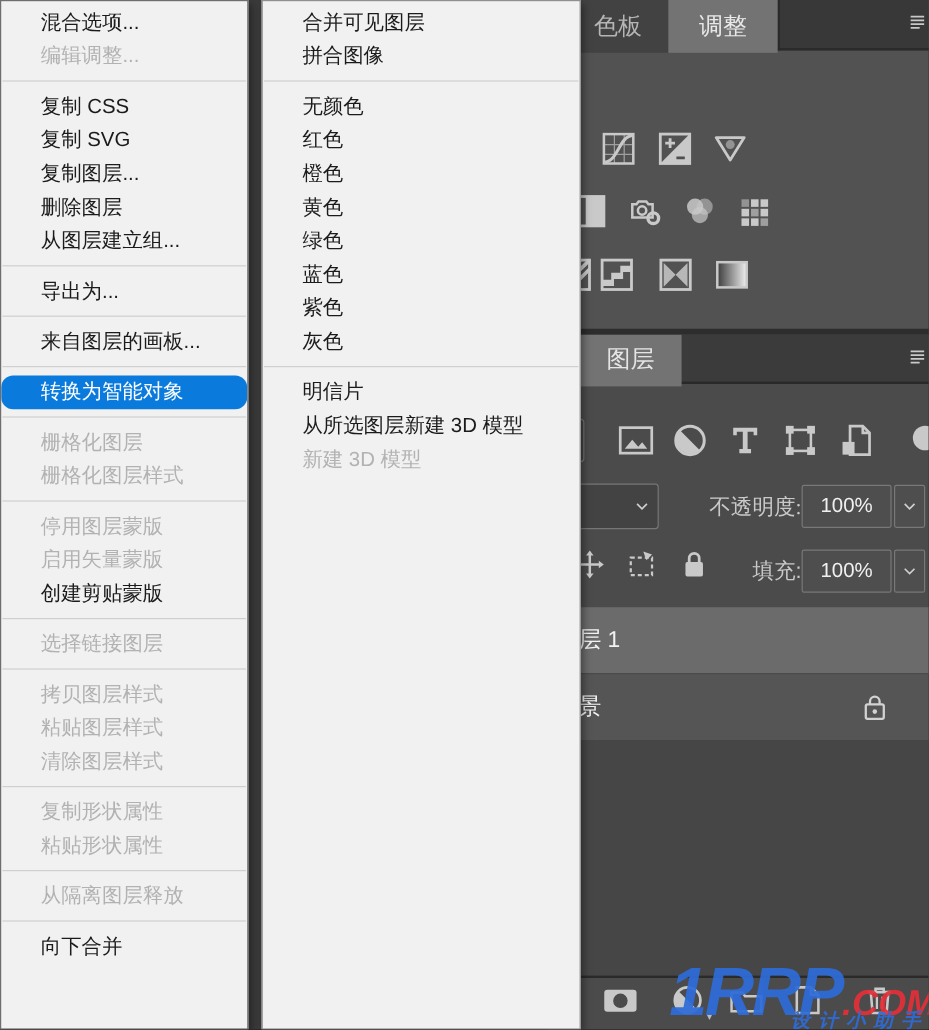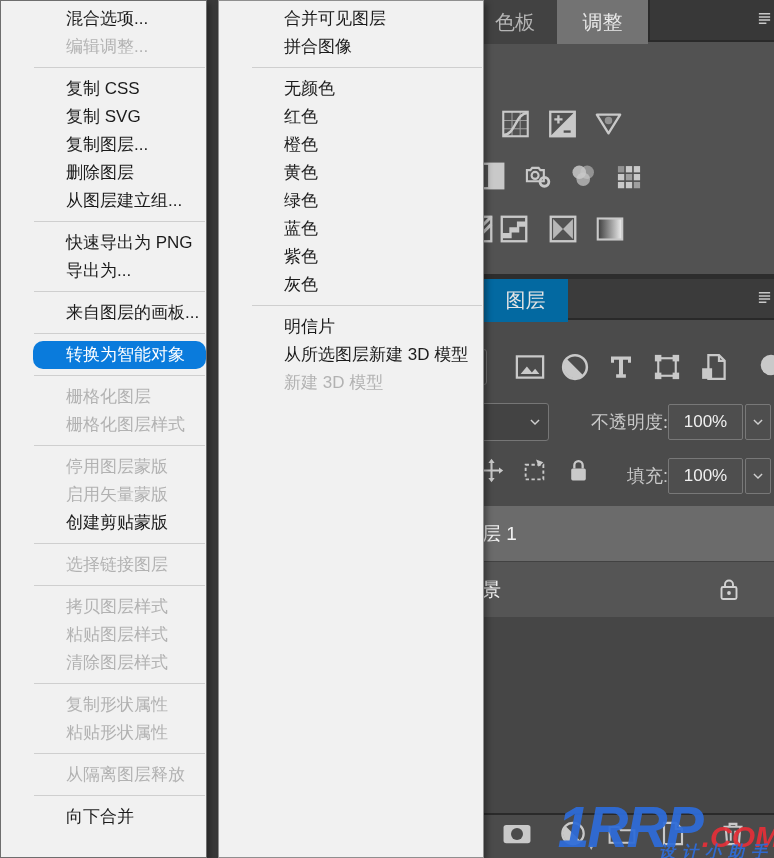--- a/index.html
+++ b/index.html
@@ -10,21 +10,21 @@
   .abs{position:absolute;}
   .adj-bg{left:0;top:0;width:319px;height:274px;background:#525252;}
   .adj-tab-dark{left:193px;top:0;width:126px;height:40px;background:#383838;
                 border-left:2px solid #2a2a2a;border-bottom:2px solid #2a2a2a;}
   .tab{top:0;height:44px;line-height:44px;text-align:center;font-size:20px;}
   .tab-sw{left:18px;width:84px;background:#424242;color:#b5b5b5;}
   .tab-adj{left:102px;width:91px;background:#737373;color:#e8e8e8;}
   .gapstrip{left:0;top:274px;width:319px;height:5px;background:#2d2d2d;}
   .layers-bg{left:0;top:279px;width:319px;height:579px;background:#4b4b4b;}
   .lay-tab-dark{left:0;top:279px;width:319px;height:39px;background:#3b3b3b;border-bottom:2px solid #292929;}
-  .tab-layers{top:279px;left:28px;width:85px;height:43px;line-height:43px;background:#0369a1;
+  .tab-layers{top:279px;left:28px;width:85px;height:43px;line-height:43px;background:#737373;
               color:#e5e5e5;text-align:center;font-size:20px;font-family:Liberation Serif, serif;}
   .ic{color:#c9c9c9;display:block;}
   .ic svg{width:100%;height:100%;display:block;}
   .pmenu{width:17px;height:15px;}
   .dd{background:#434343;border:1px solid #767676;border-radius:3px;}
   .dd .chev{position:absolute;right:6px;top:50%;margin-top:-7px;width:14px;height:14px;color:#cfcfcf;}
   .filter-dd{left:-12px;top:349px;width:42px;height:34px;}
   .blend-dd{left:-12px;top:403px;width:104px;height:36px;}
   .lbl{color:#c9c9c9;font-size:18px;text-align:right;}
   .lbl-op{left:90px;top:403px;width:123px;height:38px;line-height:38px;font-family:Liberation Serif, serif;}
@@ -40,21 +40,21 @@
   .row-layer1{left:0;top:506px;width:319px;height:55px;background:#6b6b6b;border-bottom:1px solid #424242;}
   .row-bgl{left:0;top:562px;width:319px;height:55px;background:#555555;border-bottom:1px solid #3e3e3e;}
   .rowlabel{position:absolute;left:8px;top:0;height:55px;line-height:55px;color:#f2f2f2;font-size:19px;white-space:nowrap;}
   .bg-lock{position:absolute;left:262px;top:14px;width:24px;height:27px;color:#d2d2d2;}
   .empty{left:0;top:617px;width:319px;height:196px;background:#464646;}
   .botbar{left:0;top:813px;width:319px;height:45px;background:#4b4b4b;border-top:2px solid #2a2a2a;}
   .tiny-arrow{position:absolute;color:#b9b9b9;font-size:9px;line-height:9px;}
   
   .menu{position:absolute;top:0;height:858px;background:#f1f1f1;border:1px solid #8f8f8f;
         box-sizing:border-box;z-index:10;box-shadow:3px 3px 6px rgba(0,0,0,.35);
-        padding-top:4px;overflow:hidden;padding-left:32px;}
+        padding-top:4px;overflow:hidden;}
   .menu-left{left:0;width:207px;border-color:#6e6e6e;}
   .menu-mid{left:207px;width:266px;margin-left:11px;}
   .mi{height:28px;line-height:28px;font-size:17px;padding-left:33px;color:#1b1b1b;
       white-space:nowrap;cursor:default;}
   .mi.disabled{color:#b2b2b2;}
   .mi.hilite{background:#0a7bdc;color:#ffffff;border-radius:10px;}
   .msep{border-top:1px solid #cfcfcf;height:0;margin:6px 1px 7px 1px;}
   
   .watermark{position:absolute;right:-6px;bottom:-2px;z-index:6;text-align:right;
              font-style:italic;font-weight:bold;line-height:1;pointer-events:none;opacity:.93;}
@@ -330,21 +330,20 @@
   <div class="menu menu-left" id="menu-left">
       <div class="mi">混合选项...</div>
       <div class="mi disabled">编辑调整...</div>
       <div class="msep"></div>
       <div class="mi">复制 CSS</div>
       <div class="mi">复制 SVG</div>
       <div class="mi">复制图层...</div>
       <div class="mi">删除图层</div>
       <div class="mi">从图层建立组...</div>
       <div class="msep"></div>
-      <div class="mi">快速导出为 PNG</div>
       <div class="mi">导出为...</div>
       <div class="msep"></div>
       <div class="mi">来自图层的画板...</div>
       <div class="msep"></div>
       <div class="mi hilite">转换为智能对象</div>
       <div class="msep"></div>
       <div class="mi disabled">栅格化图层</div>
       <div class="mi disabled">栅格化图层样式</div>
       <div class="msep"></div>
       <div class="mi disabled">停用图层蒙版</div>

